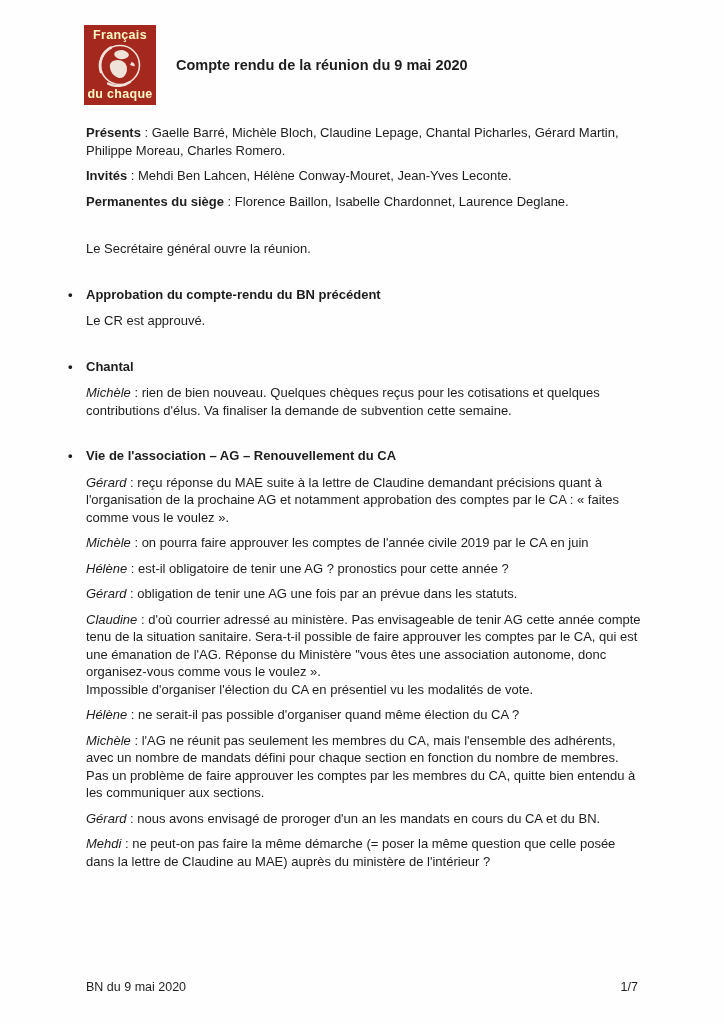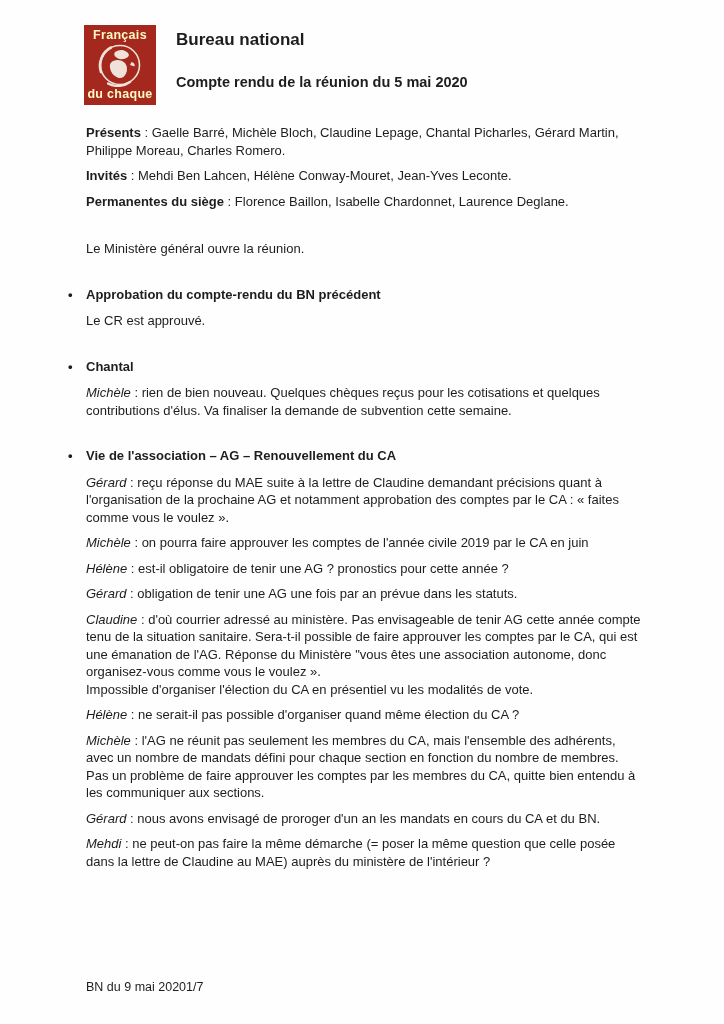--- a/index.html
+++ b/index.html
@@ -59,21 +59,21 @@
     font-weight: bold;
   }
   .speaker { font-style: italic; }
   .speech { white-space: pre-line; }
 
   
   .footer {
     position: absolute;
     left: 86px; right: 86px; top: 980px;
     display: flex;
-    justify-content: flex-start;
+    justify-content: space-between;
     font-size: 12.5px;
   }
 </style>
 </head>
 <body>
 
 <div class="page">
 
   <div class="logo" style="background:#a5281f;">
     <div class="logo-line">Français</div>
@@ -82,31 +82,30 @@
       <path d="M17 9 q6 -3.5 11 -0.5 q4.5 2.5 2 5.5 q-5 3.5 -10 1.5 q-5.5 -3 -3 -6.5z" fill="#efe2d9"></path>
       <path d="M15 18 q7.5 -2.5 12 2 q3.5 5 1 10.5 q-3 6 -8.5 4 q-6.5 -3 -7.5 -9.5 q-1 -5 3 -7z" fill="#efe2d9"></path>
       <path d="M33.5 19 q4 1 3 4.5 l-4.5 -1.5z" fill="#efe2d9"></path>
       <path d="M3 29 A20.5 20.5 0 0 1 13 4.5" fill="none" stroke="#efe2d9" stroke-width="2.6" stroke-linecap="round"></path>
       <path d="M10 40.5 A20.5 20.5 0 0 0 32 39" fill="none" stroke="#efe2d9" stroke-width="2.2" stroke-linecap="round"></path>
     </svg>
     <div class="logo-line">du chaque</div>
   </div>
 
   <div class="title-block">
-    <div class="doc-title">Bureau national</div>
-    <div class="doc-subtitle">Compte rendu de la réunion du 5 mai 2020</div>
+    <div class="doc-subtitle">Compte rendu de la réunion du 9 mai 2020</div>
   </div>
 
   <div class="content">
 
     <p><span class="att-label">Présents</span><span class="speech"> : Gaelle Barré, Michèle Bloch, Claudine Lepage, Chantal Picharles, Gérard Martin, Philippe Moreau, Charles Romero.</span></p>
     <p><span class="att-label">Invités</span><span class="speech"> : Mehdi Ben Lahcen, Hélène Conway-Mouret, Jean-Yves Leconte.</span></p>
     <p><span class="att-label">Permanentes du siège</span><span class="speech"> : Florence Baillon, Isabelle Chardonnet, Laurence Deglane.</span></p>
 
-    <p class="opening">Le Ministère général ouvre la réunion.</p>
+    <p class="opening">Le Secrétaire général ouvre la réunion.</p>
 
     <div class="section">
       <div class="section-heading">Approbation du compte-rendu du BN précédent</div>
       <p><span class="speech">Le CR est approuvé.</span></p>
     </div>
 
     <div class="section">
       <div class="section-heading">Chantal</div>
       <p><i class="speaker">Michèle</i><span class="speech"> :  rien de bien nouveau. Quelques chèques reçus pour les cotisations et quelques contributions d'élus. Va finaliser la demande de subvention cette semaine.</span></p>
     </div>

